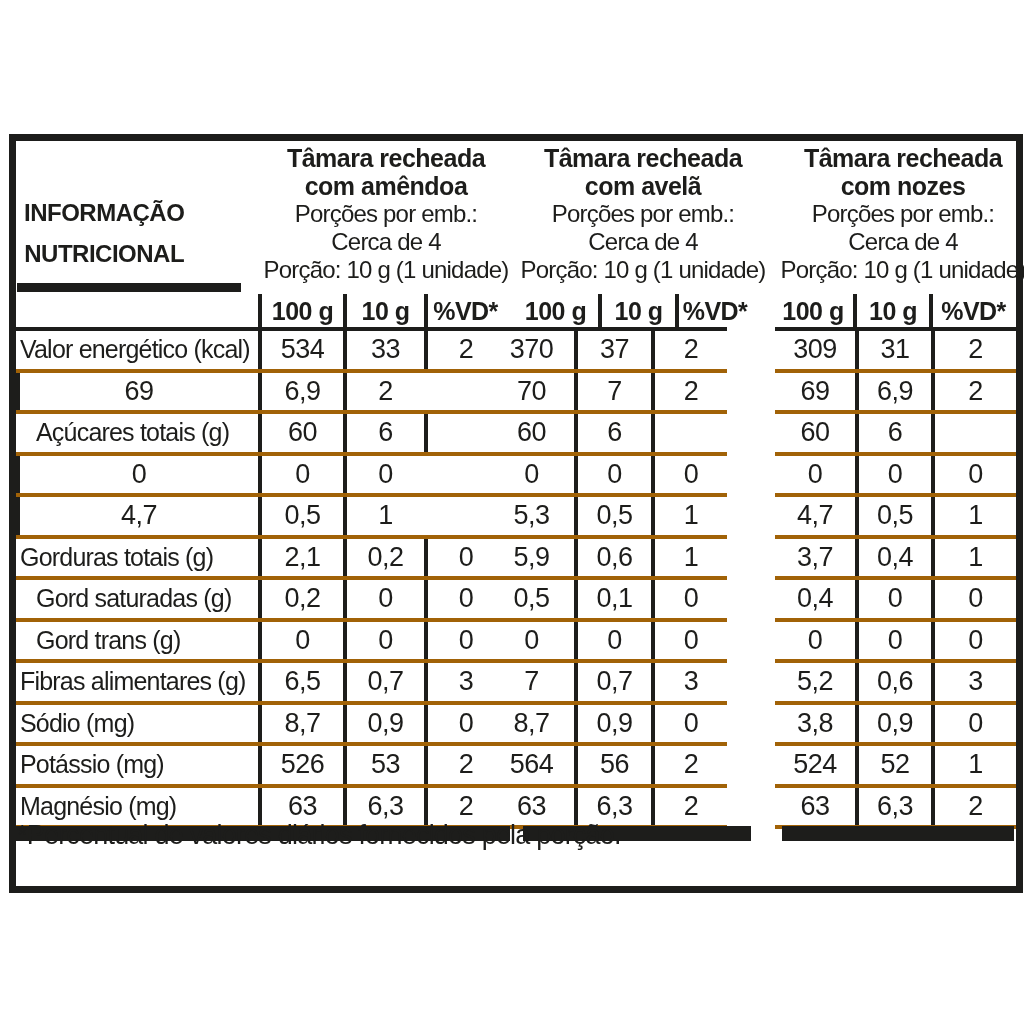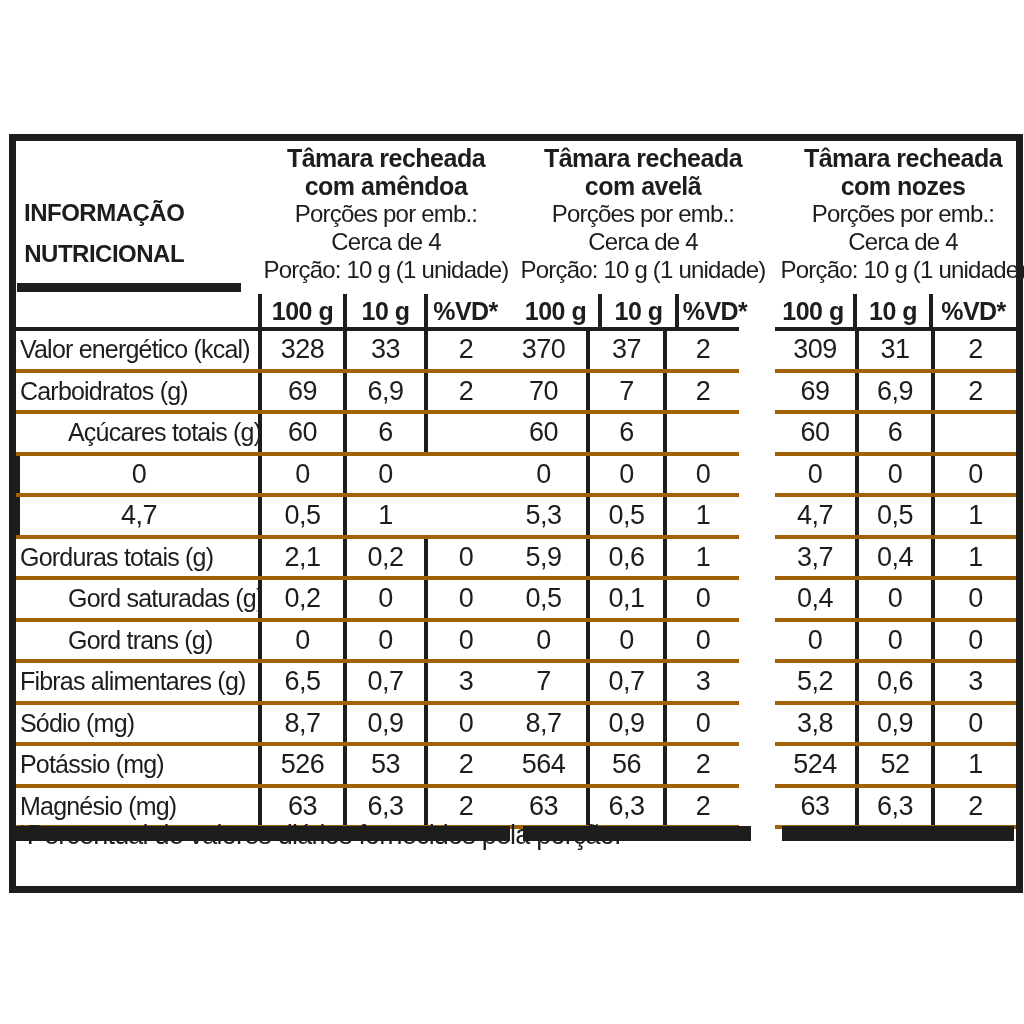--- a/index.html
+++ b/index.html
@@ -28,21 +28,21 @@
   
   .vtable{top:327px;border-top:4px solid #1d1d1b;box-sizing:border-box;}
   .tr{display:grid;height:41.5px;border-bottom:4px solid #a16207;box-sizing:border-box;}
   .gA{grid-template-columns:242px 85px 81px 80px;}
   .gB{grid-template-columns:85px 77px 76px;}
   .gC{grid-template-columns:80px 76px 85px;}
   .chA{grid-template-columns:85px 81px 79px;}
   .td{display:flex;align-items:center;box-sizing:border-box;overflow:hidden;}
   .num{justify-content:center;font-size:27px;letter-spacing:-0.5px;}
   .lbl{justify-content:flex-start;padding-left:4px;font-size:25px;letter-spacing:-0.8px;white-space:nowrap;}
-  .ind{padding-left:52px;border-radius:11px;}
+  .ind{padding-left:20px;border-radius:11px;}
   
   .endbar{top:826px;height:15px;background:#1d1d1b;}
   
   .footnote{left:17px;top:820px;font-size:27px;letter-spacing:-0.8px;white-space:nowrap;}
 </style>
 </head>
 <body>
 
 <div class="canvas">
   <div class="box"></div>
@@ -87,26 +87,25 @@
   </div>
   <div class="abs colhead gC" style="left:773px;width:241px;">
     <div class="ch">100 g</div>
     <div class="ch bl">10 g</div>
     <div class="ch bl">%VD*</div>
   </div>
 
   <div class="abs vtable" style="left:16px;width:488px;">
     <div class="tr gA">
       <div class="td lbl">Valor energético (kcal)</div>
-      <div class="td num bl">328</div>
+      <div class="td num bl">534</div>
       <div class="td num bl">33</div>
       <div class="td num bl">2</div>
     </div>
     <div class="tr gA">
-      <div class="td lbl">Carboidratos (g)</div>
       <div class="td num bl">69</div>
       <div class="td num bl">6,9</div>
       <div class="td num bl">2</div>
     </div>
     <div class="tr gA">
       <div class="td lbl ind">Açúcares totais (g)</div>
       <div class="td num bl">60</div>
       <div class="td num bl">6</div>
       <div class="td num bl"></div>
     </div>
@@ -157,21 +156,21 @@
       <div class="td num bl">2</div>
     </div>
     <div class="tr gA">
       <div class="td lbl">Magnésio (mg)</div>
       <div class="td num bl">63</div>
       <div class="td num bl">6,3</div>
       <div class="td num bl">2</div>
     </div>
   </div>
 
-  <div class="abs vtable" style="left:501px;width:238px;">
+  <div class="abs vtable" style="left:489px;width:238px;">
     <div class="tr gB">
       <div class="td num">370</div>
       <div class="td num bl">37</div>
       <div class="td num bl">2</div>
     </div>
     <div class="tr gB">
       <div class="td num">70</div>
       <div class="td num bl">7</div>
       <div class="td num bl">2</div>
     </div>

